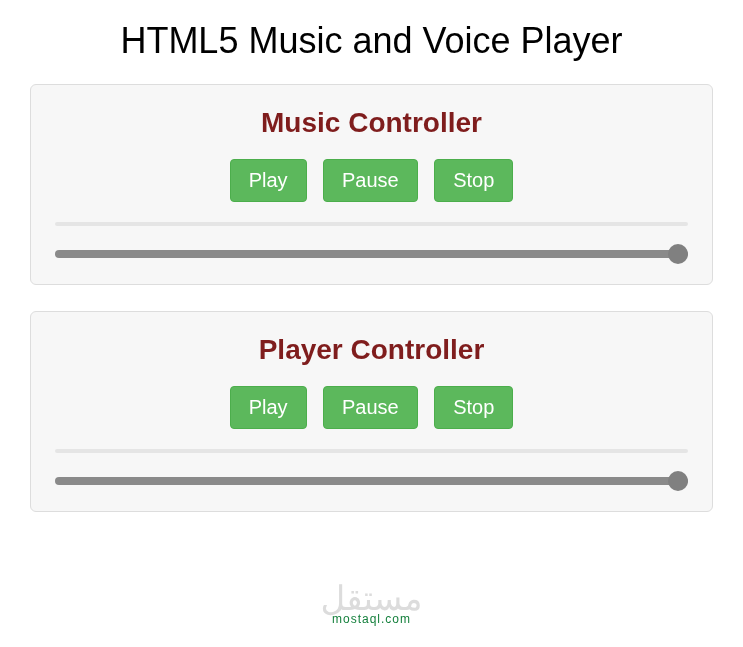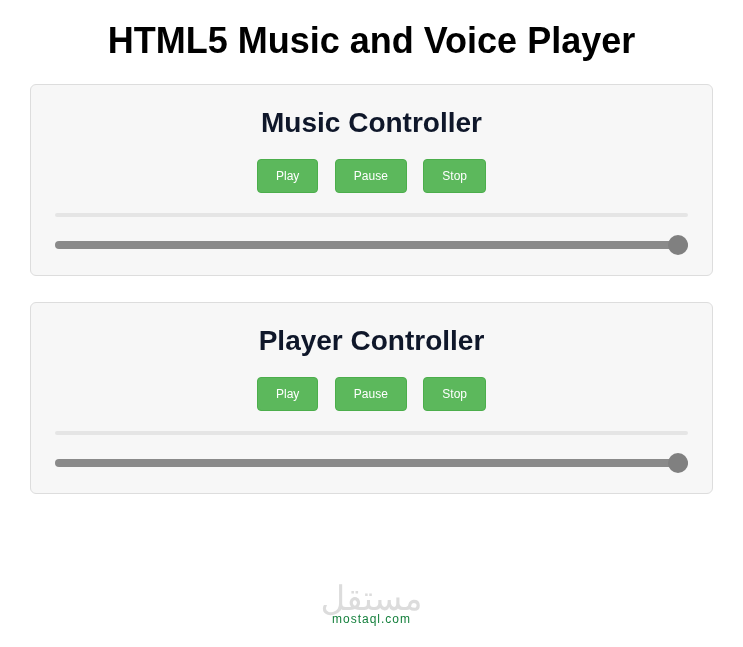--- a/index.html
+++ b/index.html
@@ -9,50 +9,50 @@
     }
     body {
       font-family: Arial, Helvetica, sans-serif;
       background: #ffffff;
       padding: 20px 30px;
       width: 743px;
     }
     .page-title {
       text-align: center;
       font-size: 36px;
-      font-weight: bold;
+      font-weight: normal;
       color: #000;
       margin-bottom: 22px;
     }
     .panel {
       background: #f7f7f7;
       border: 1px solid #ddd;
       border-radius: 6px;
       padding: 22px 24px 20px 24px;
       margin-bottom: 26px;
     }
     .panel-title {
       text-align: center;
       font-size: 28px;
       font-weight: bold;
-      color: #0f172a;
+      color: #7f1d1d;
       margin-bottom: 20px;
     }
     .button-row {
       text-align: center;
       margin-bottom: 20px;
     }
     .btn {
       display: inline-block;
       background: #5cb85c;
       color: #fff;
       border: 1px solid #4cae4c;
       border-radius: 4px;
       padding: 9px 18px;
-      font-size: 12px;
+      font-size: 20px;
       cursor: pointer;
       margin: 0 6px;
     }
     .divider {
       border: none;
       border-top: 4px solid #e5e5e5;
       margin: 0 0 18px 0;
       border-radius: 2px;
     }
     .slider-wrap {

